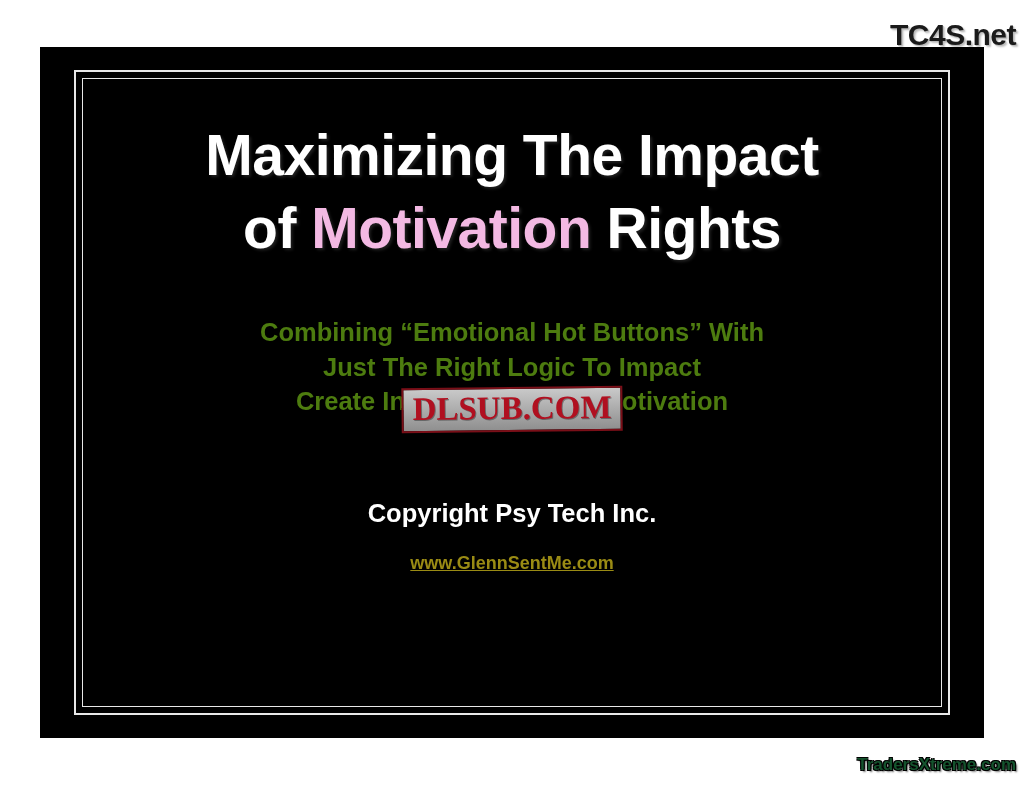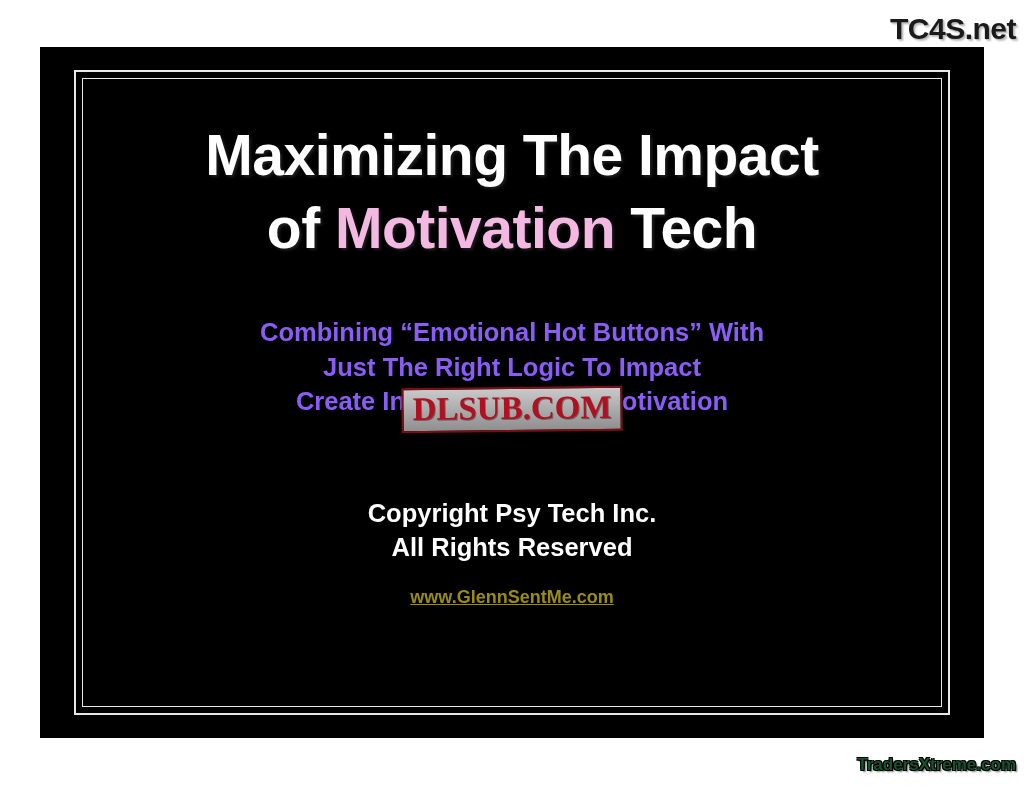--- a/index.html
+++ b/index.html
@@ -11,21 +11,21 @@
     width: 1024px;
     height: 791px;
     position: relative;
     font-family: "Liberation Sans", sans-serif;
     overflow: hidden;
   }
 
   
   .wm-top {
     position: absolute;
-    top: 12px;
+    top: 18px;
     right: 8px;
     font-size: 30px;
     font-weight: bold;
     color: #1a1a1a;
     letter-spacing: -0.5px;
     text-shadow: 1px 1px 0 #bbbbbb, 2px 2px 2px rgba(0,0,0,0.25);
     font-family: "Liberation Sans", sans-serif;
   }
 
   
@@ -96,21 +96,21 @@
   .title .pink {
     color: #f3b9e3;
   }
 
   .subtitle {
     margin: 0;
     padding-top: 50px;
     font-size: 25.5px;
     font-weight: bold;
     line-height: 1.36;
-    color: #8b5cf6;
+    color: #4d7c0f;
   }
 
   .copyright {
     margin: 0;
     padding-top: 78px;
     font-size: 25.5px;
     font-weight: bold;
     line-height: 1.33;
     color: #ffffff;
     text-align: center;
@@ -151,32 +151,31 @@
 <div class="wm-top">TC4S.net</div>
 
 <div class="slide">
   <div class="frame-outer">
     <div class="frame-inner"></div>
   </div>
 
   <div class="content">
     <h1 class="title">
       <span>Maximizing The Impact</span><br>
-      <span>of </span><span class="pink">Motivation</span><span> Tech</span>
+      <span>of </span><span class="pink">Motivation</span><span> Rights</span>
     </h1>
 
     <p class="subtitle">
       <span>Combining “Emotional Hot Buttons” With</span><br>
       <span>Just The Right Logic To Impact</span><br>
       <span>Create Intense Purchase Motivation</span>
     </p>
 
     <p class="copyright">
       <span>Copyright Psy Tech Inc.</span><br>
-      <span>All Rights Reserved</span>
     </p>
 
     <a class="weblink" href="#">www.GlennSentMe.com</a>
 
     <div class="stamp">DLSUB.COM</div>
   </div>
 </div>
 
 <div class="wm-bottom">TradersXtreme.com</div>
 

